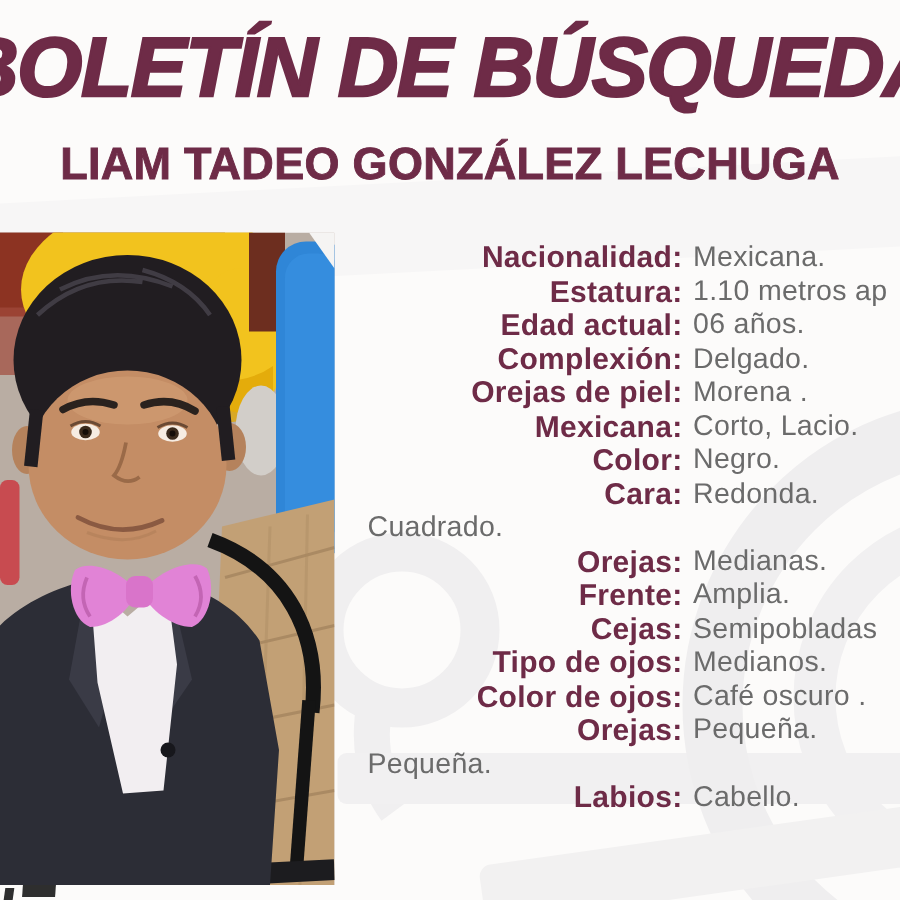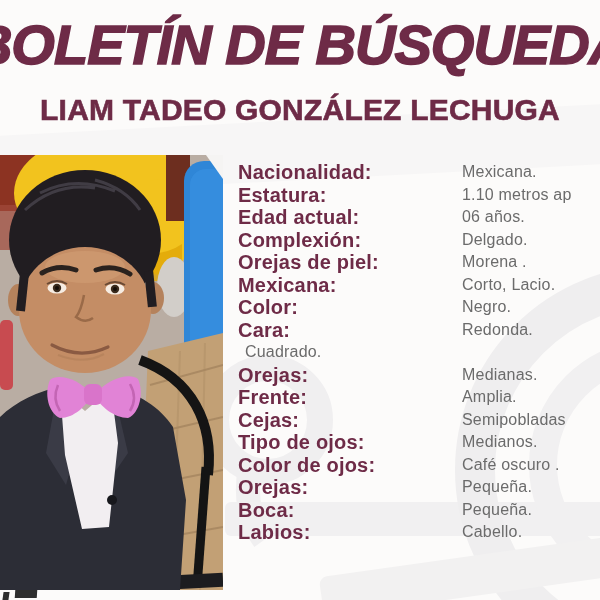--- a/index.html
+++ b/index.html
@@ -13,22 +13,22 @@
     color:#6e2b47;-webkit-text-stroke:1.6px #6e2b47;letter-spacing:-1px;
   }
   .name{
     position:absolute;top:93px;left:0;width:600px;text-align:center;z-index:2;
     font-size:30px;font-weight:bold;color:#6e2b47;
     -webkit-text-stroke:0.6px #6e2b47;letter-spacing:0.2px;white-space:nowrap;
   }
   .photo{position:absolute;left:0;top:155px;width:223px;height:435px;z-index:1;}
   .info{position:absolute;left:238px;top:161px;z-index:2;width:420px;}
   .row{display:flex;line-height:22.5px;white-space:nowrap;}
-  .lbl{flex:0 0 217px;font-weight:bold;color:#6e2b47;font-size:20px;letter-spacing:0.2px;}
-  .val{margin-left:7px;color:#6b6b6b;font-size:16px;letter-spacing:0.2px;}
+  .lbl{flex:0 0 217px;text-align:right;font-weight:bold;color:#6e2b47;font-size:20px;letter-spacing:0.2px;}
+  .val{margin-left:7px;color:#6b6b6b;font-size:19px;letter-spacing:0.2px;}
   .corner-mark{position:absolute;z-index:2;background:#2e2e2e;}
   .corner-mark.m1{left:3px;top:592px;width:6px;height:8px;transform:skewX(-8deg);}
   .corner-mark.m2{left:15px;top:590px;width:22px;height:8px;transform:skewX(-4deg);}
 </style>
 </head>
 <body>
 
 <div class="stage">
 
   <svg class="watermark" width="600" height="600" viewBox="0 0 600 600">
@@ -171,21 +171,20 @@
       </div>
     <div class="row">
         <span class="lbl">Color de ojos:</span>
         <span class="val">Café oscuro .</span>
       </div>
     <div class="row">
         <span class="lbl">Orejas:</span>
         <span class="val">Pequeña.</span>
       </div>
     <div class="row">
-        <span class="lbl">Boca:</span>
         <span class="val">Pequeña.</span>
       </div>
     <div class="row">
         <span class="lbl">Labios:</span>
         <span class="val">Cabello.</span>
       </div>
   </div>
 
   <div class="corner-mark m1"></div>
   <div class="corner-mark m2"></div>

